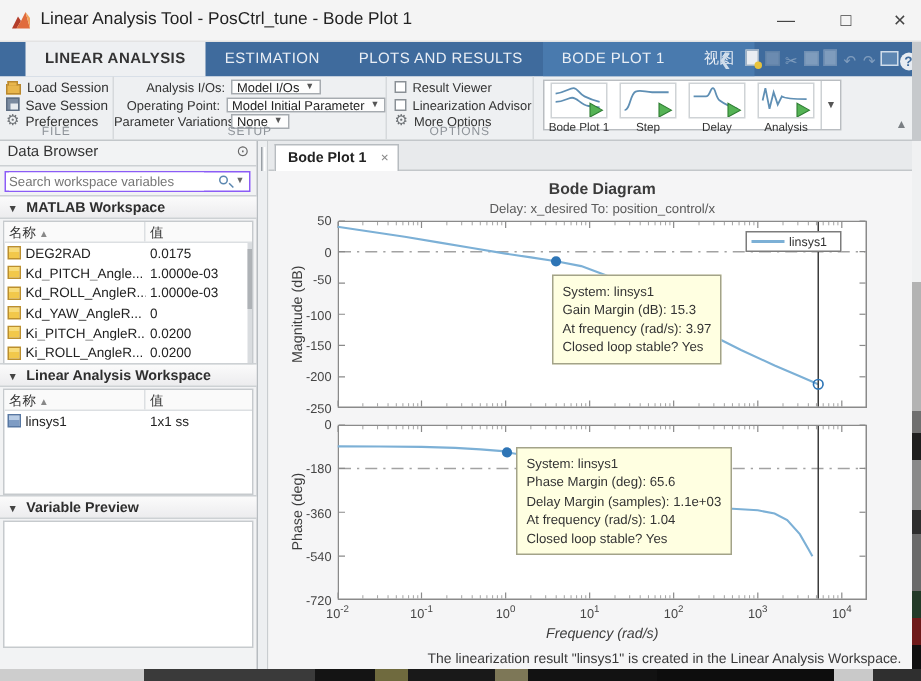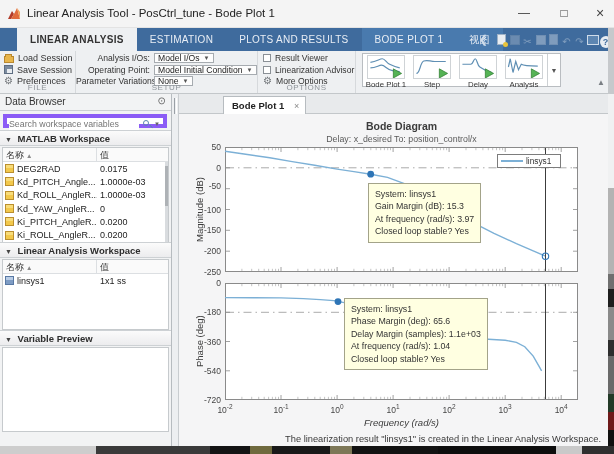--- a/index.html
+++ b/index.html
@@ -57,21 +57,21 @@
   .gal-drop{width:13px;border-left:1px solid #cdd1d4;display:flex;align-items:center;justify-content:center;font-size:7px;color:#555;}
   .rib-collapse{position:absolute;right:3px;bottom:6px;font-size:8px;color:#7a7f84;}
 
   
   .main{position:absolute;left:0;top:94px;width:608px;height:352px;}
 
   
   .dbrowser{position:absolute;left:0;top:0;width:172px;height:352px;background:#f2f3f4;border-right:1px solid #b7bcc0;}
   .db-header{position:absolute;left:0;top:0;width:100%;height:17px;border-bottom:1px solid #ccd0d3;font-size:10px;color:#333;padding:2px 5px;}
   .db-circ{position:absolute;right:5px;top:1px;font-size:10px;color:#666;}
-  .db-search{position:absolute;left:3px;top:20px;width:164px;height:14px;background:#fff;border:4px solid #8b5cf6;}
+  .db-search{position:absolute;left:3px;top:20px;width:164px;height:14px;background:#fff;border:1px solid #8b5cf6;}
   .db-search input{position:absolute;left:2px;top:0;width:130px;height:12px;border:none;outline:none;font-size:8.8px;color:#333;padding:0;}
   .mag-icon{position:absolute;right:14px;top:2px;width:6px;height:6px;border:1.4px solid #5b87b0;border-radius:50%;}
   .mag-icon:after{content:"";position:absolute;left:5px;top:5px;width:4px;height:1.4px;background:#5b87b0;transform:rotate(45deg);}
   .db-search .car{position:absolute;right:3px;top:3px;font-size:6px;color:#666;}
   .db-sec{position:absolute;left:0;width:100%;height:16px;background:linear-gradient(#fbfbfb,#ececee);border-top:1px solid #cdd1d4;border-bottom:1px solid #cdd1d4;font-size:9.5px;color:#2e2e2e;padding:2px 5px;font-weight:bold;}
   .db-sec .tri{font-size:7px;color:#444;margin-right:3px;}
   .db-box{position:absolute;left:2px;width:167px;background:#fff;border:1px solid #c6cacd;}
   .tbl-head{display:flex;height:14px;background:#fafafa;border-bottom:1px solid #dcdfe2;font-size:9px;color:#333;}
   .tbl-head .c1{width:94px;border-right:1px solid #dcdfe2;padding:1px 3px;}
   .tbl-head .c2{flex:1;padding:1px 3px;}
@@ -84,21 +84,21 @@
   .db-scroll{position:absolute;right:0;top:0;width:3px;background:#d9dcdf;}
   .db-thumb{position:absolute;right:0;width:3px;background:#aeb2b6;}
 
   
   .splitter{position:absolute;left:172px;top:0;width:7px;height:352px;background:#edeff1;border-right:1px solid #c9cdd0;}
   .grip{position:absolute;left:2px;top:4px;width:3px;height:16px;border-left:1px solid #9aa0a6;border-right:1px solid #fff;}
 
   
   .document{position:absolute;left:179px;top:0;width:429px;height:352px;background:#f5f5f6;}
   .doc-tabbar{position:absolute;left:0;top:0;width:100%;height:20px;background:#e8eaec;border-bottom:1px solid #c3c7ca;}
-  .doc-tab{position:absolute;left:4px;top:2px;height:18px;background:#fff;border:1px solid #b7bcc0;border-bottom:none;font-size:9.5px;color:#222;padding:3px 6px 0 8px;font-weight:bold;margin-left:40px;}
+  .doc-tab{position:absolute;left:4px;top:2px;height:18px;background:#fff;border:1px solid #b7bcc0;border-bottom:none;font-size:9.5px;color:#222;padding:3px 6px 0 8px;font-weight:bold;}
   .doc-tab .x{font-weight:normal;color:#888;margin-left:7px;font-size:9px;}
   .doc-body{position:absolute;left:0;top:20px;width:429px;height:332px;background:#f5f5f6;}
 
   .plot-title{position:absolute;left:46px;top:6px;width:353px;text-align:center;font-size:10.5px;color:#3c3c3c;font-weight:bold;}
   .plot-sub{position:absolute;left:46px;top:20px;width:353px;text-align:center;font-size:8.8px;color:#5a5a5a;}
   .axes{position:absolute;left:46px;}
   .ylab{position:absolute;left:14px;width:12px;display:flex;align-items:center;justify-content:center;writing-mode:vertical-rl;transform:rotate(180deg);font-size:9.5px;color:#3c3c3c;}
   .tick{position:absolute;font-size:8.5px;color:#454545;}
   .tick.y{width:28px;text-align:right;}
   .tick.x{width:30px;text-align:center;}
@@ -177,21 +177,21 @@
       <div class="srow">
         <span class="slabel">Analysis I/Os:</span>
         <span class="sval">
             <span>Model I/Os</span>
             <span class="car">▼</span>
           </span>
       </div>
       <div class="srow">
         <span class="slabel">Operating Point:</span>
         <span class="sval">
-            <span>Model Initial Condition</span>
+            <span>Model Initial Parameter</span>
             <span class="car">▼</span>
           </span>
       </div>
       <div class="srow">
         <span class="slabel">Parameter Variations:</span>
         <span class="sval">
             <span>None</span>
             <span class="car">▼</span>
           </span>
       </div>

